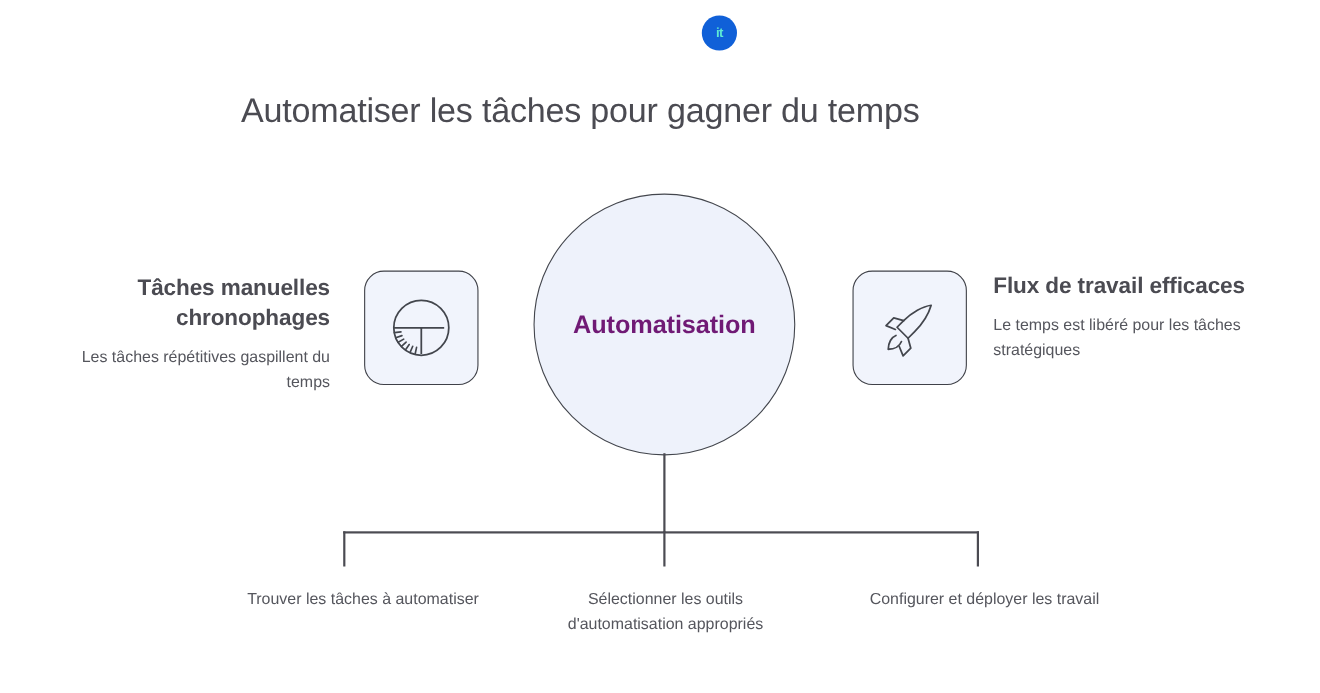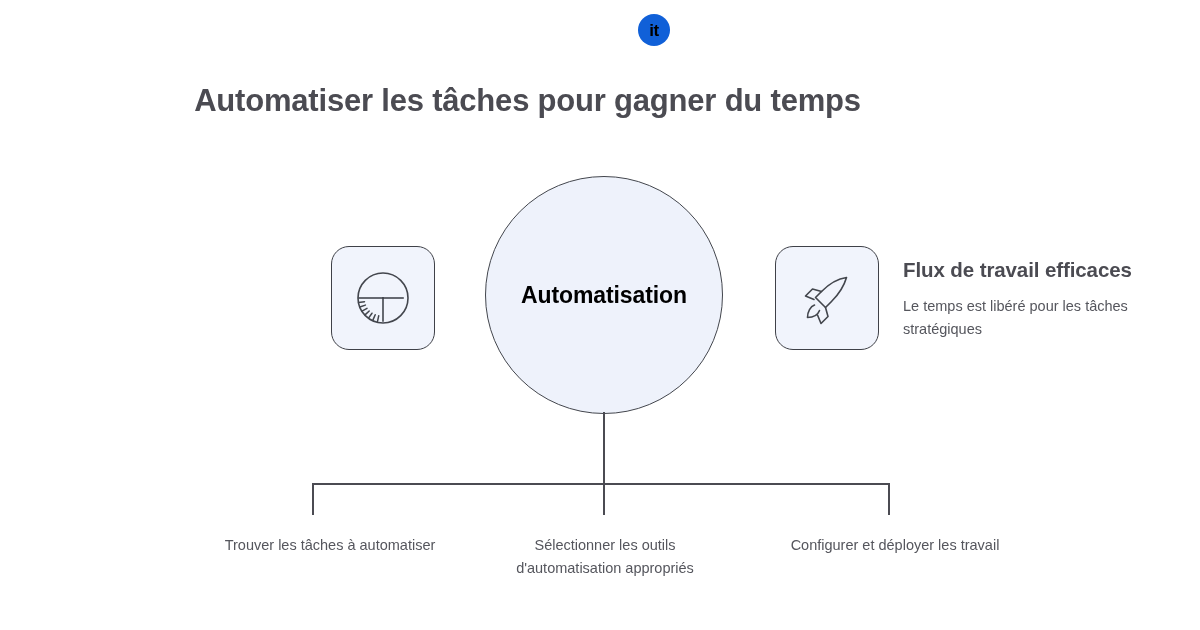--- a/index.html
+++ b/index.html
@@ -26,37 +26,37 @@
     top: 14px;
     width: 32px;
     height: 32px;
     border-radius: 50%;
     background: #1060d8;
     display: flex;
     align-items: center;
     justify-content: center;
   }
   .logo-text {
-    color: #000000;
-    font-size: 17px;
+    color: #5eead4;
+    font-size: 12px;
     font-weight: 700;
     letter-spacing: -0.5px;
     line-height: 1;
     font-family: "Liberation Sans", sans-serif;
   }
 
   
   .title {
     position: absolute;
     left: 0;
     top: 83px;
     width: 1055px;
     text-align: center;
     font-size: 31px;
-    font-weight: 700;
+    font-weight: 400;
     color: #4b4b52;
     letter-spacing: -0.2px;
   }
 
   
   .center-node {
     position: absolute;
     left: 485px;
     top: 176px;
     width: 238px;
@@ -65,21 +65,21 @@
     background: #eef2fb;
     border: 1.6px solid #43464d;
     box-sizing: border-box;
     display: flex;
     align-items: center;
     justify-content: center;
   }
   .center-label {
     font-size: 23px;
     font-weight: 700;
-    color: #000000;
+    color: #701a75;
     letter-spacing: -0.1px;
   }
 
   
   .icon-tile {
     position: absolute;
     width: 104px;
     height: 104px;
     border-radius: 18px;
     background: #f1f4fc;
@@ -91,21 +91,21 @@
   }
   .icon-tile.left  { left: 331px; top: 246px; }
   .icon-tile.right { left: 775px; top: 246px; }
 
   
   .side {
     position: absolute;
     width: 250px;
   }
   .side.left  { left: 50px; top: 248px; text-align: right; }
-  .side.right { left: 903px; top: 256px; text-align: left; }
+  .side.right { left: 903px; top: 246px; text-align: left; }
   .side-title {
     font-size: 20.5px;
     font-weight: 700;
     color: #4b4b52;
     line-height: 1.32;
     letter-spacing: -0.1px;
   }
   .side-desc {
     margin-top: 12px;
     font-size: 14.5px;
@@ -145,20 +145,24 @@
 <body>
 
 <div id="canvas">
 
   <div class="logo">
     <span class="logo-text">it</span>
   </div>
 
   <div class="title">Automatiser les tâches pour gagner du temps</div>
 
+  <div class="side left">
+    <div class="side-title">Tâches manuelles chronophages</div>
+    <div class="side-desc">Les tâches répétitives gaspillent du temps</div>
+  </div>
 
   <div class="icon-tile left">
     <svg width="60" height="60" viewBox="0 0 60 60">
       <circle cx="30" cy="30" r="25" fill="none" stroke="#43464d" stroke-width="1.6"></circle>
       <path d="M30 30 H50" fill="none" stroke="#43464d" stroke-width="1.6" stroke-linecap="square"></path>
       <path d="M30 30 V53" fill="none" stroke="#43464d" stroke-width="1.6" stroke-linecap="square"></path>
       <path d="M30 30 H6" fill="none" stroke="#43464d" stroke-width="1.6" stroke-linecap="square"></path>
       <g stroke="#43464d" stroke-width="1.5" stroke-linecap="round">
         <line x1="5.6" y1="34.4" x2="11.5" y2="33.7"></line>
         <line x1="6.8" y1="39.0" x2="12.4" y2="37.1"></line>

